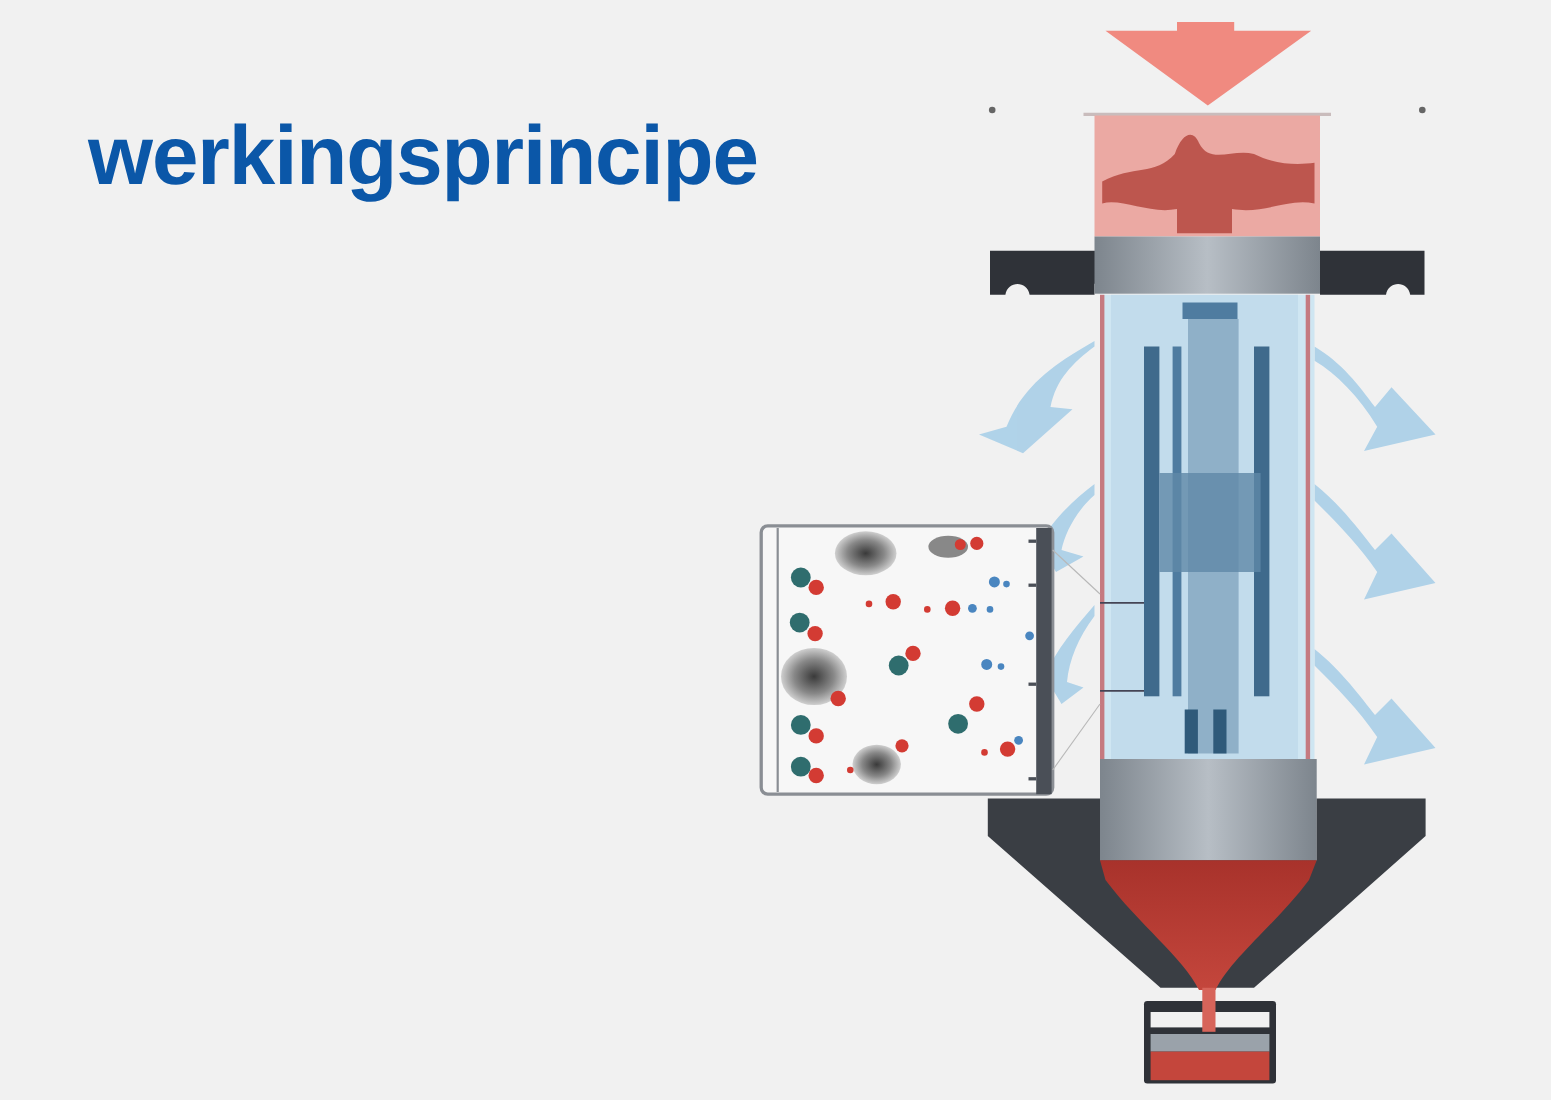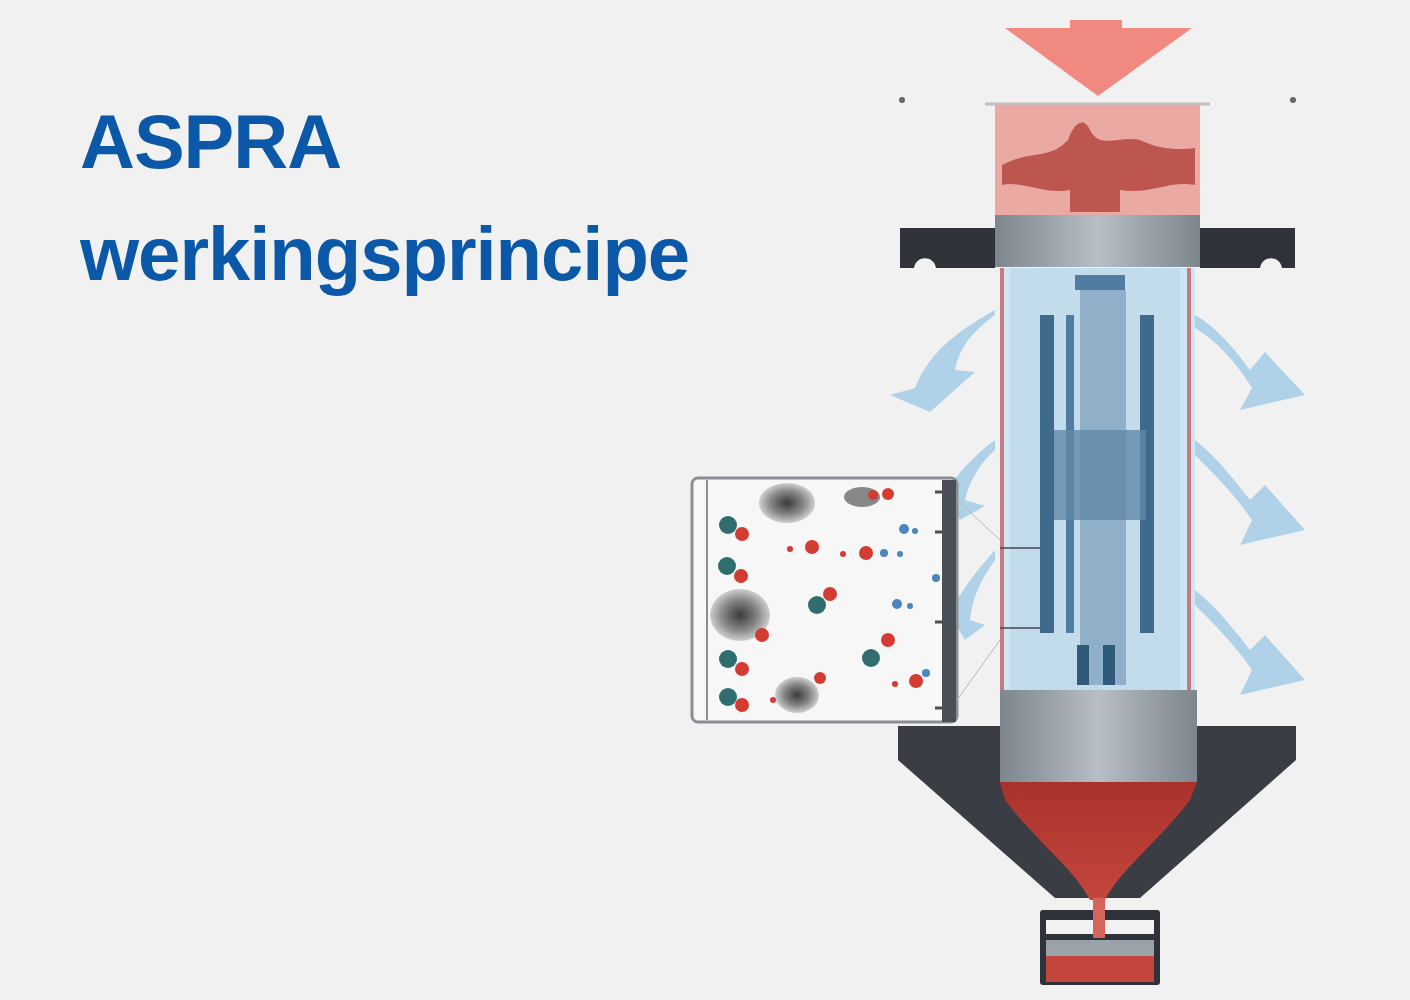--- a/index.html
+++ b/index.html
@@ -5,21 +5,20 @@
   html,body{margin:0;padding:0;}
   body{width:1410px;height:1000px;background:#f1f1f1;position:relative;overflow:hidden;font-family:"Liberation Sans",sans-serif;}
   .title{position:absolute;left:80px;top:86px;color:#0b57a8;font-weight:bold;font-size:76px;line-height:112px;letter-spacing:-1px;}
   .title div{white-space:nowrap;}
   svg.diagram{position:absolute;left:0;top:0;}
 </style>
 </head>
 <body>
 
 <div class="title">
-  <div>ASPRA</div>
   <div>werkingsprincipe</div>
 </div>
 
 <svg class="diagram" width="1410" height="1000" viewBox="0 0 1410 1000">
   <defs>
     <linearGradient id="metal" x1="0" y1="0" x2="1" y2="0">
       <stop offset="0" stop-color="#7d858d"></stop>
       <stop offset="0.5" stop-color="#b7bec5"></stop>
       <stop offset="1" stop-color="#7d858d"></stop>
     </linearGradient>

